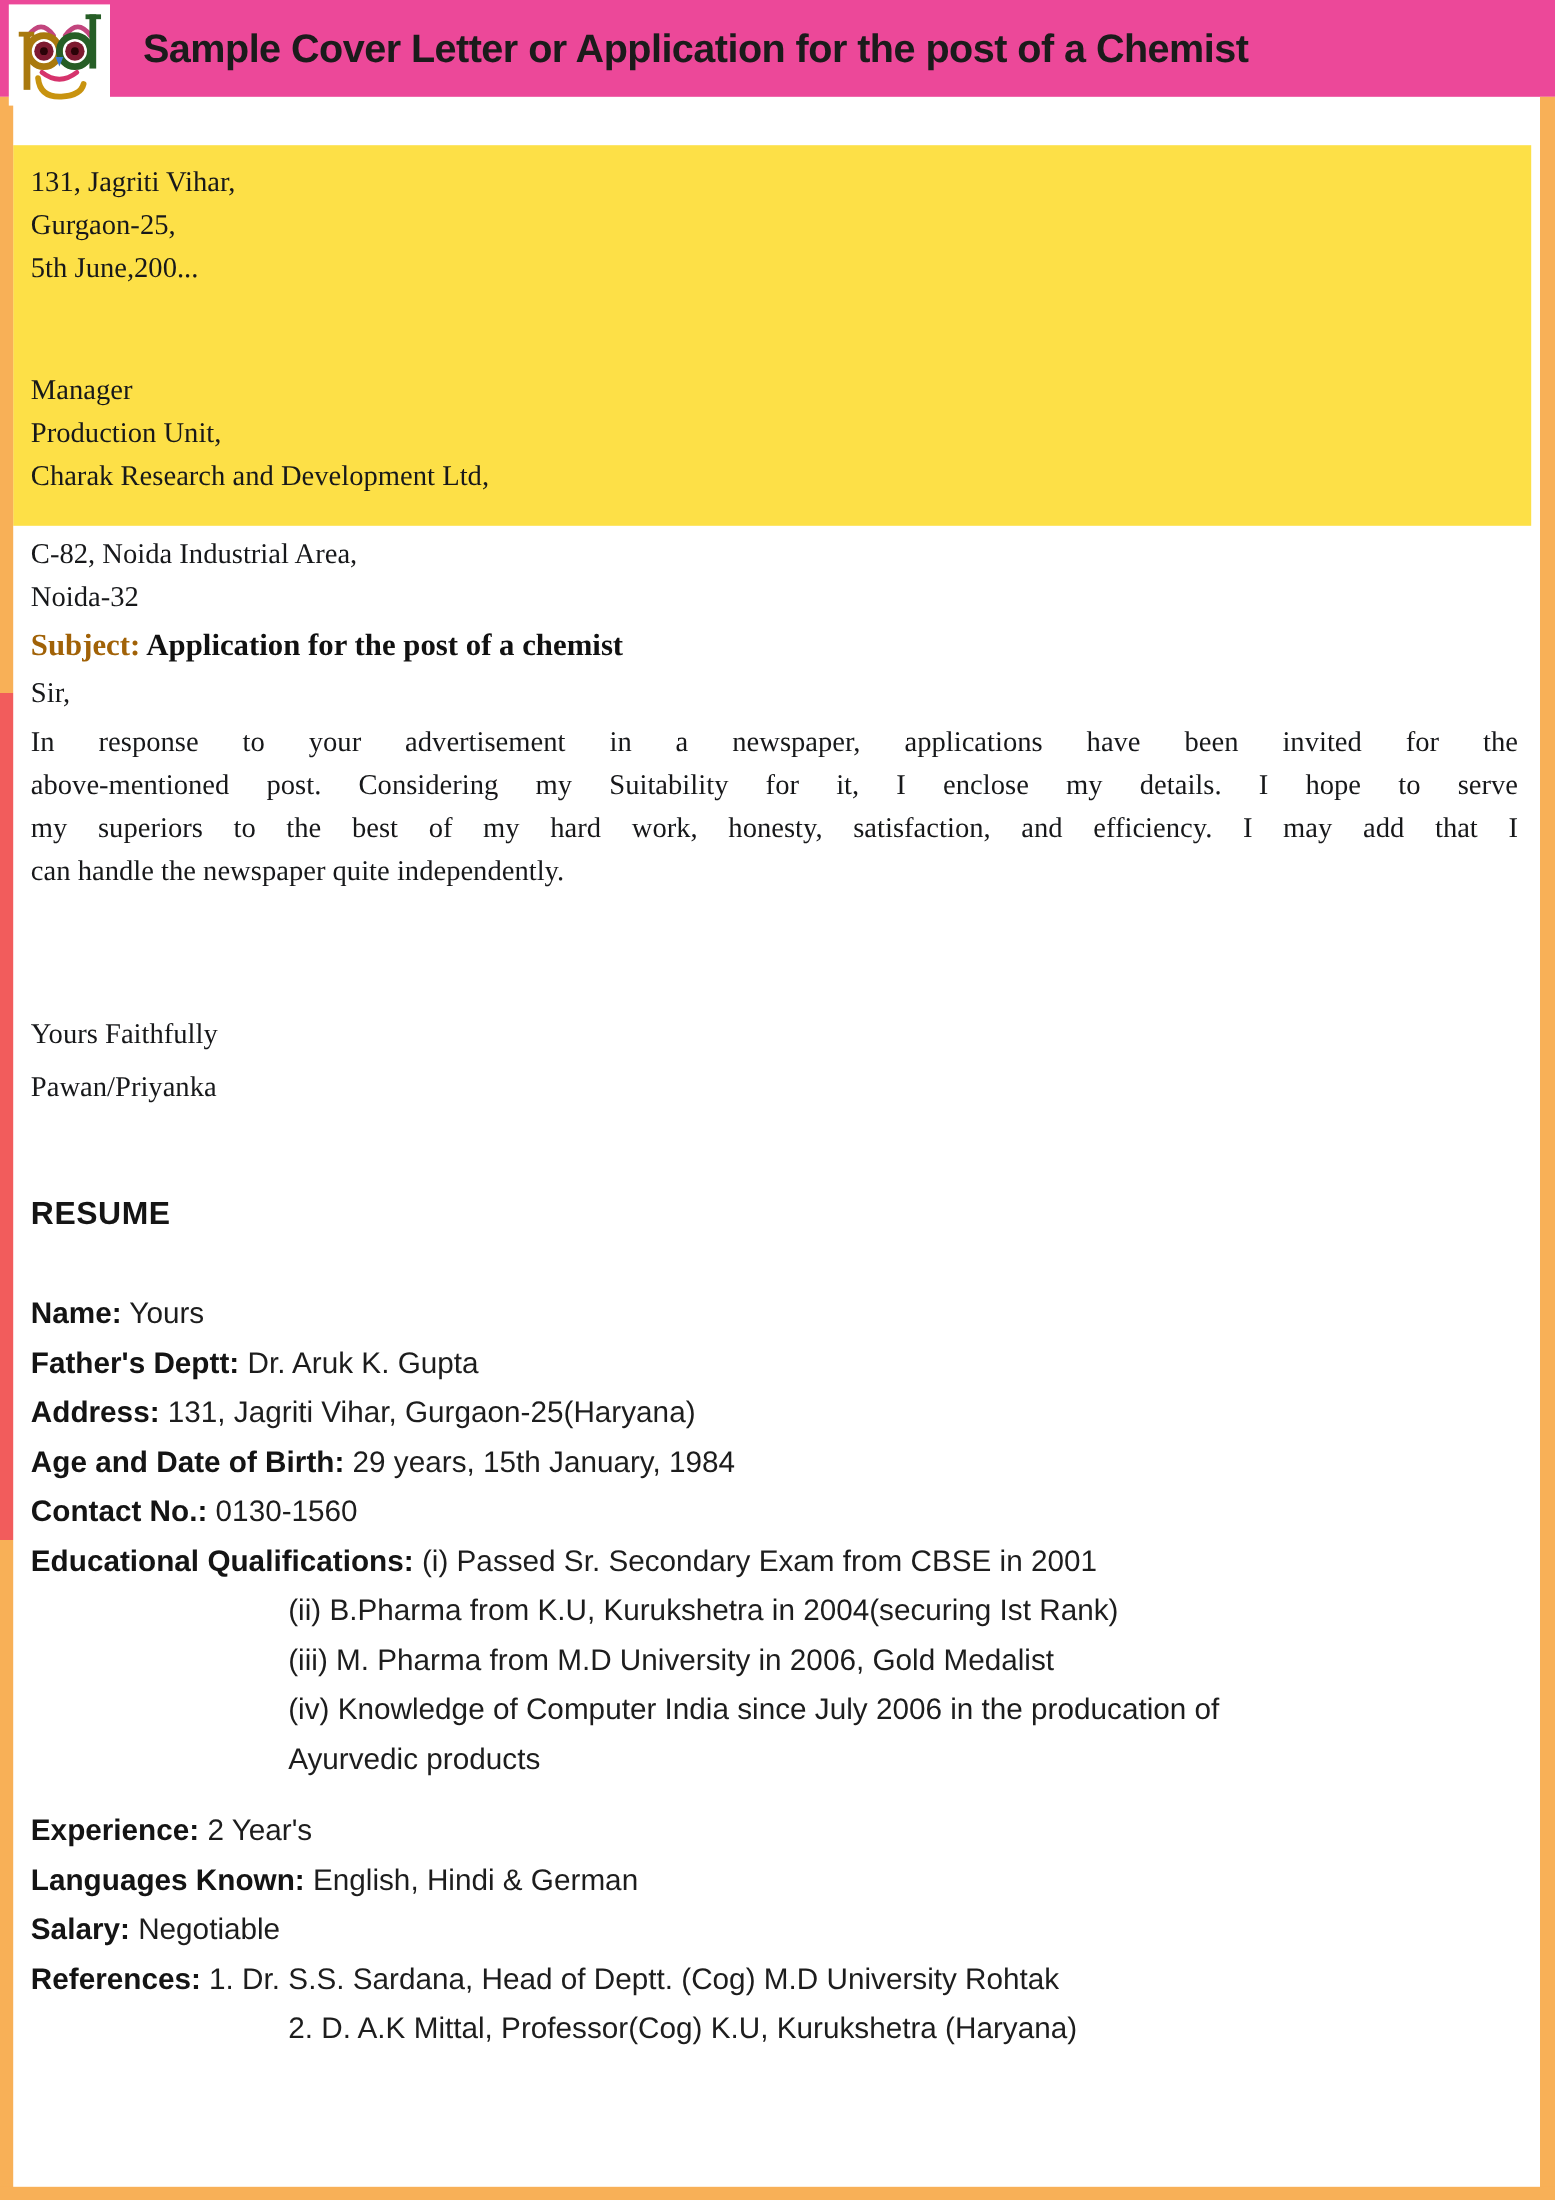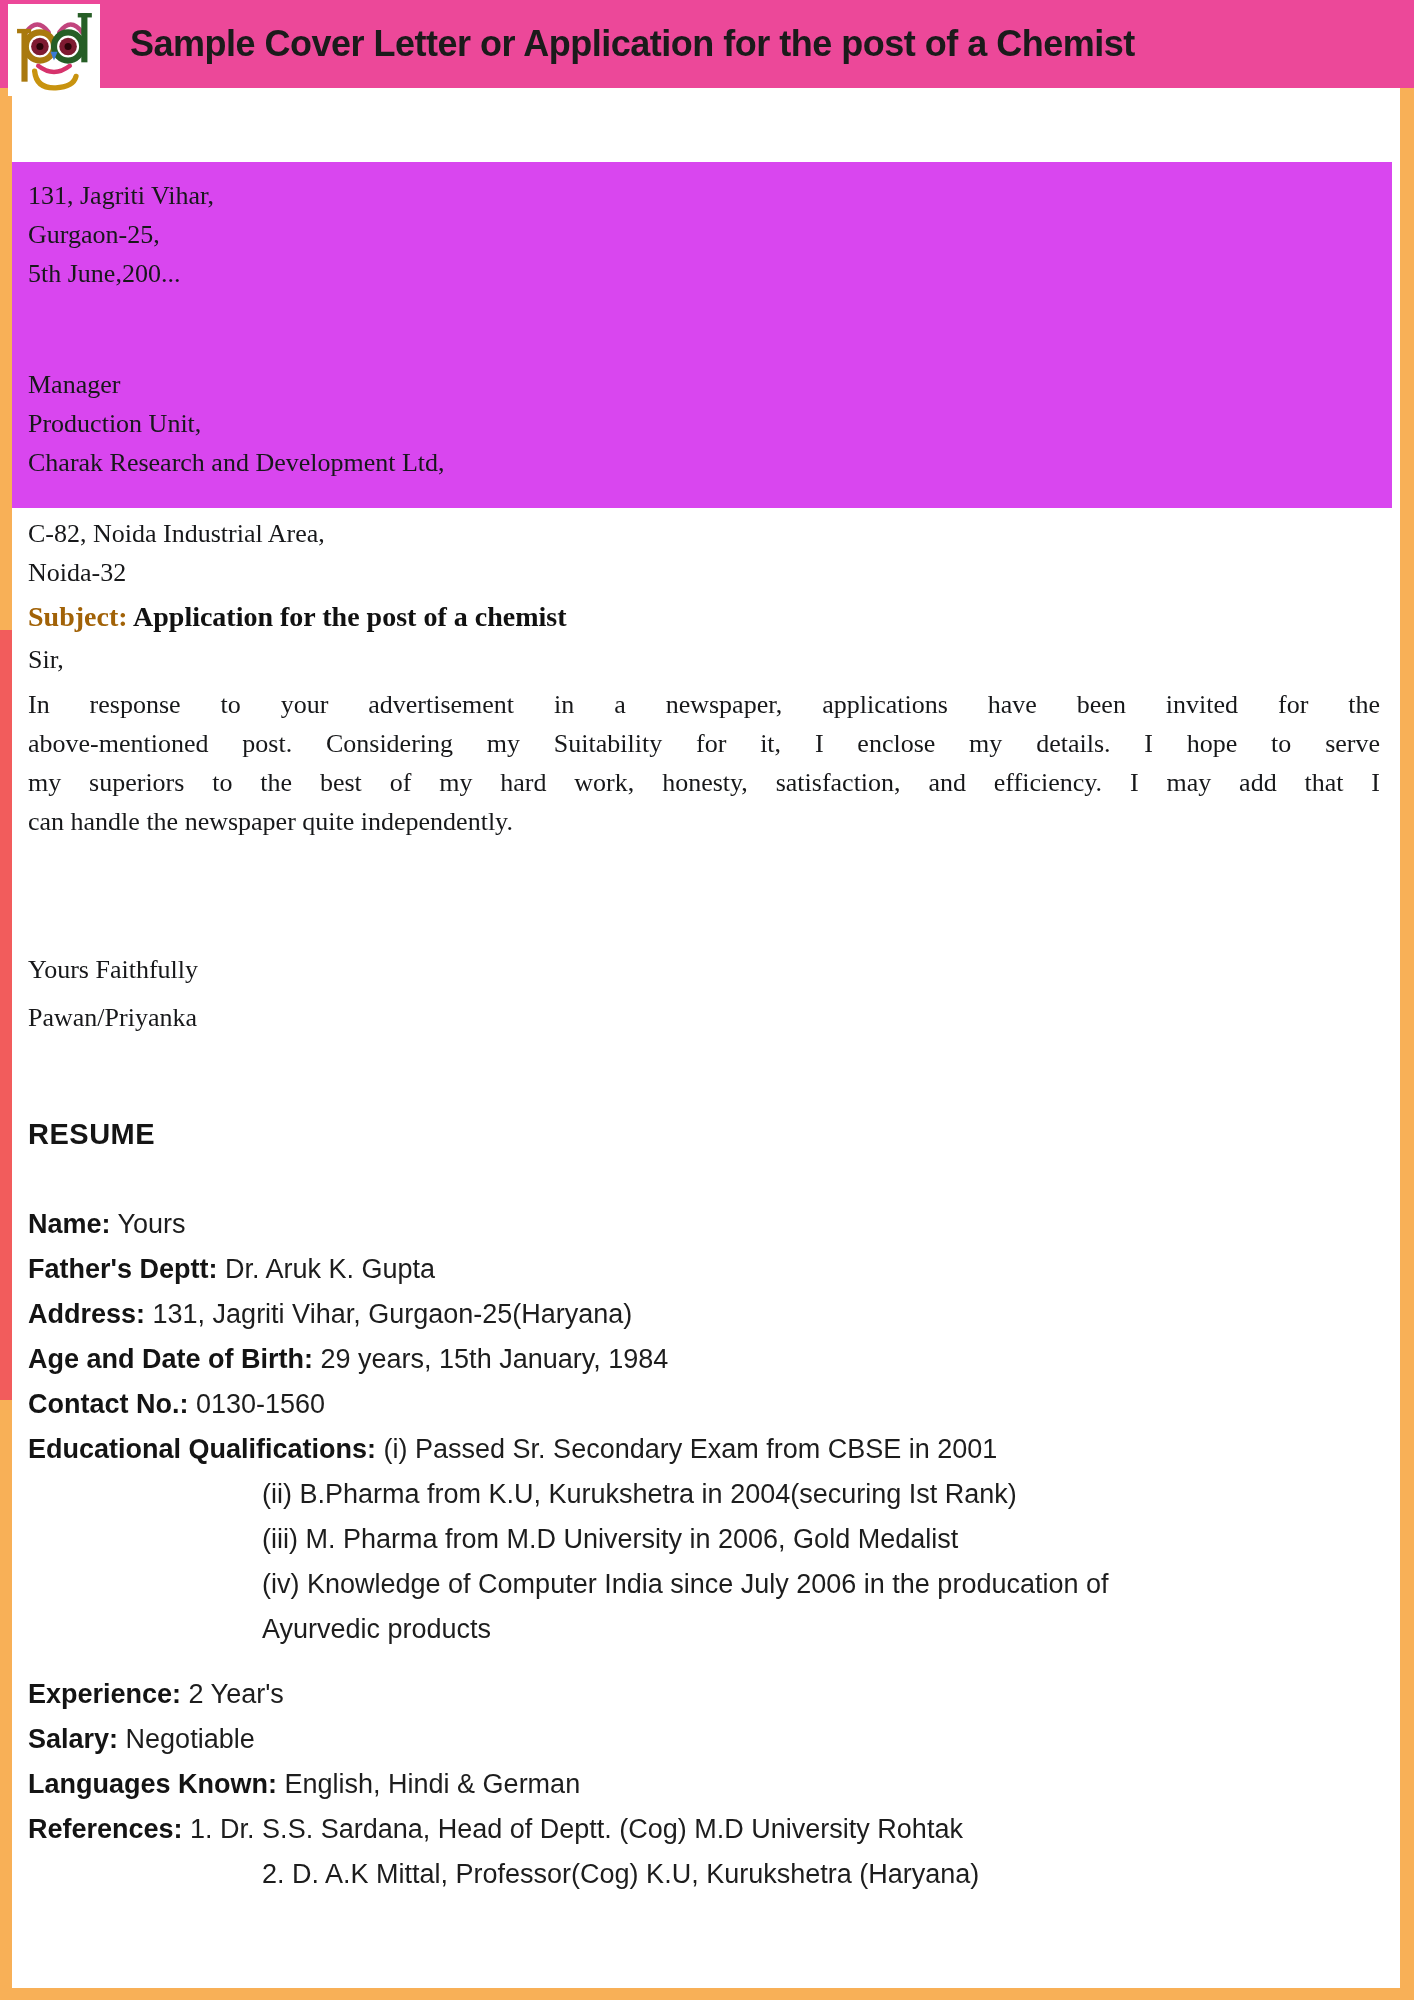--- a/index.html
+++ b/index.html
@@ -35,22 +35,22 @@
   
   .content { position:absolute; left:12px; top:88px; width:1388px; height:1900px; background:#fff; }
 
   .serif-ln {
     font-family:"Liberation Serif","DejaVu Serif",serif;
     font-size:26px; line-height:39px; color:#17181a; padding-left:16px;
     white-space:nowrap;
   }
 
   .highlight-block {
-    margin-top:74px; margin-right:8px;
-    background:#d946ef; padding:14px 0 26px 0;
+    margin-top:44px; margin-right:8px;
+    background:#fde047; padding:14px 0 26px 0;
   }
   .gap-block { height:72px; }
 
   .after-highlight { margin-top:6px; }
 
   .subject-ln {
     padding-left:16px; margin-top:2px;
     font-family:"Liberation Serif","DejaVu Serif",serif;
     font-size:28px; font-weight:bold; line-height:46px; color:#111;
     white-space:nowrap;
@@ -188,28 +188,28 @@
     <span class="rvalue">(iv) Knowledge of Computer India since July 2006 in the producation of</span>
   </div>
   <div class="rrow indent">
     <span class="rvalue">Ayurvedic products</span>
   </div>
   <div class="rrow gap-before">
     <span class="rlabel">Experience:</span>
     <span class="rvalue">2 Year's</span>
   </div>
   <div class="rrow">
+    <span class="rlabel">Languages Known:</span>
+    <span class="rvalue">English, Hindi &amp; German</span>
+  </div>
+  <div class="rrow">
     <span class="rlabel">Salary:</span>
     <span class="rvalue">Negotiable</span>
   </div>
   <div class="rrow">
-    <span class="rlabel">Languages Known:</span>
-    <span class="rvalue">English, Hindi &amp; German</span>
-  </div>
-  <div class="rrow">
     <span class="rlabel">References:</span>
     <span class="rvalue">1. Dr. S.S. Sardana, Head of Deptt. (Cog) M.D University Rohtak</span>
   </div>
   <div class="rrow indent">
     <span class="rvalue">2. D. A.K Mittal, Professor(Cog) K.U, Kurukshetra (Haryana)</span>
   </div>
 
 </div>
 
 </body></html>

